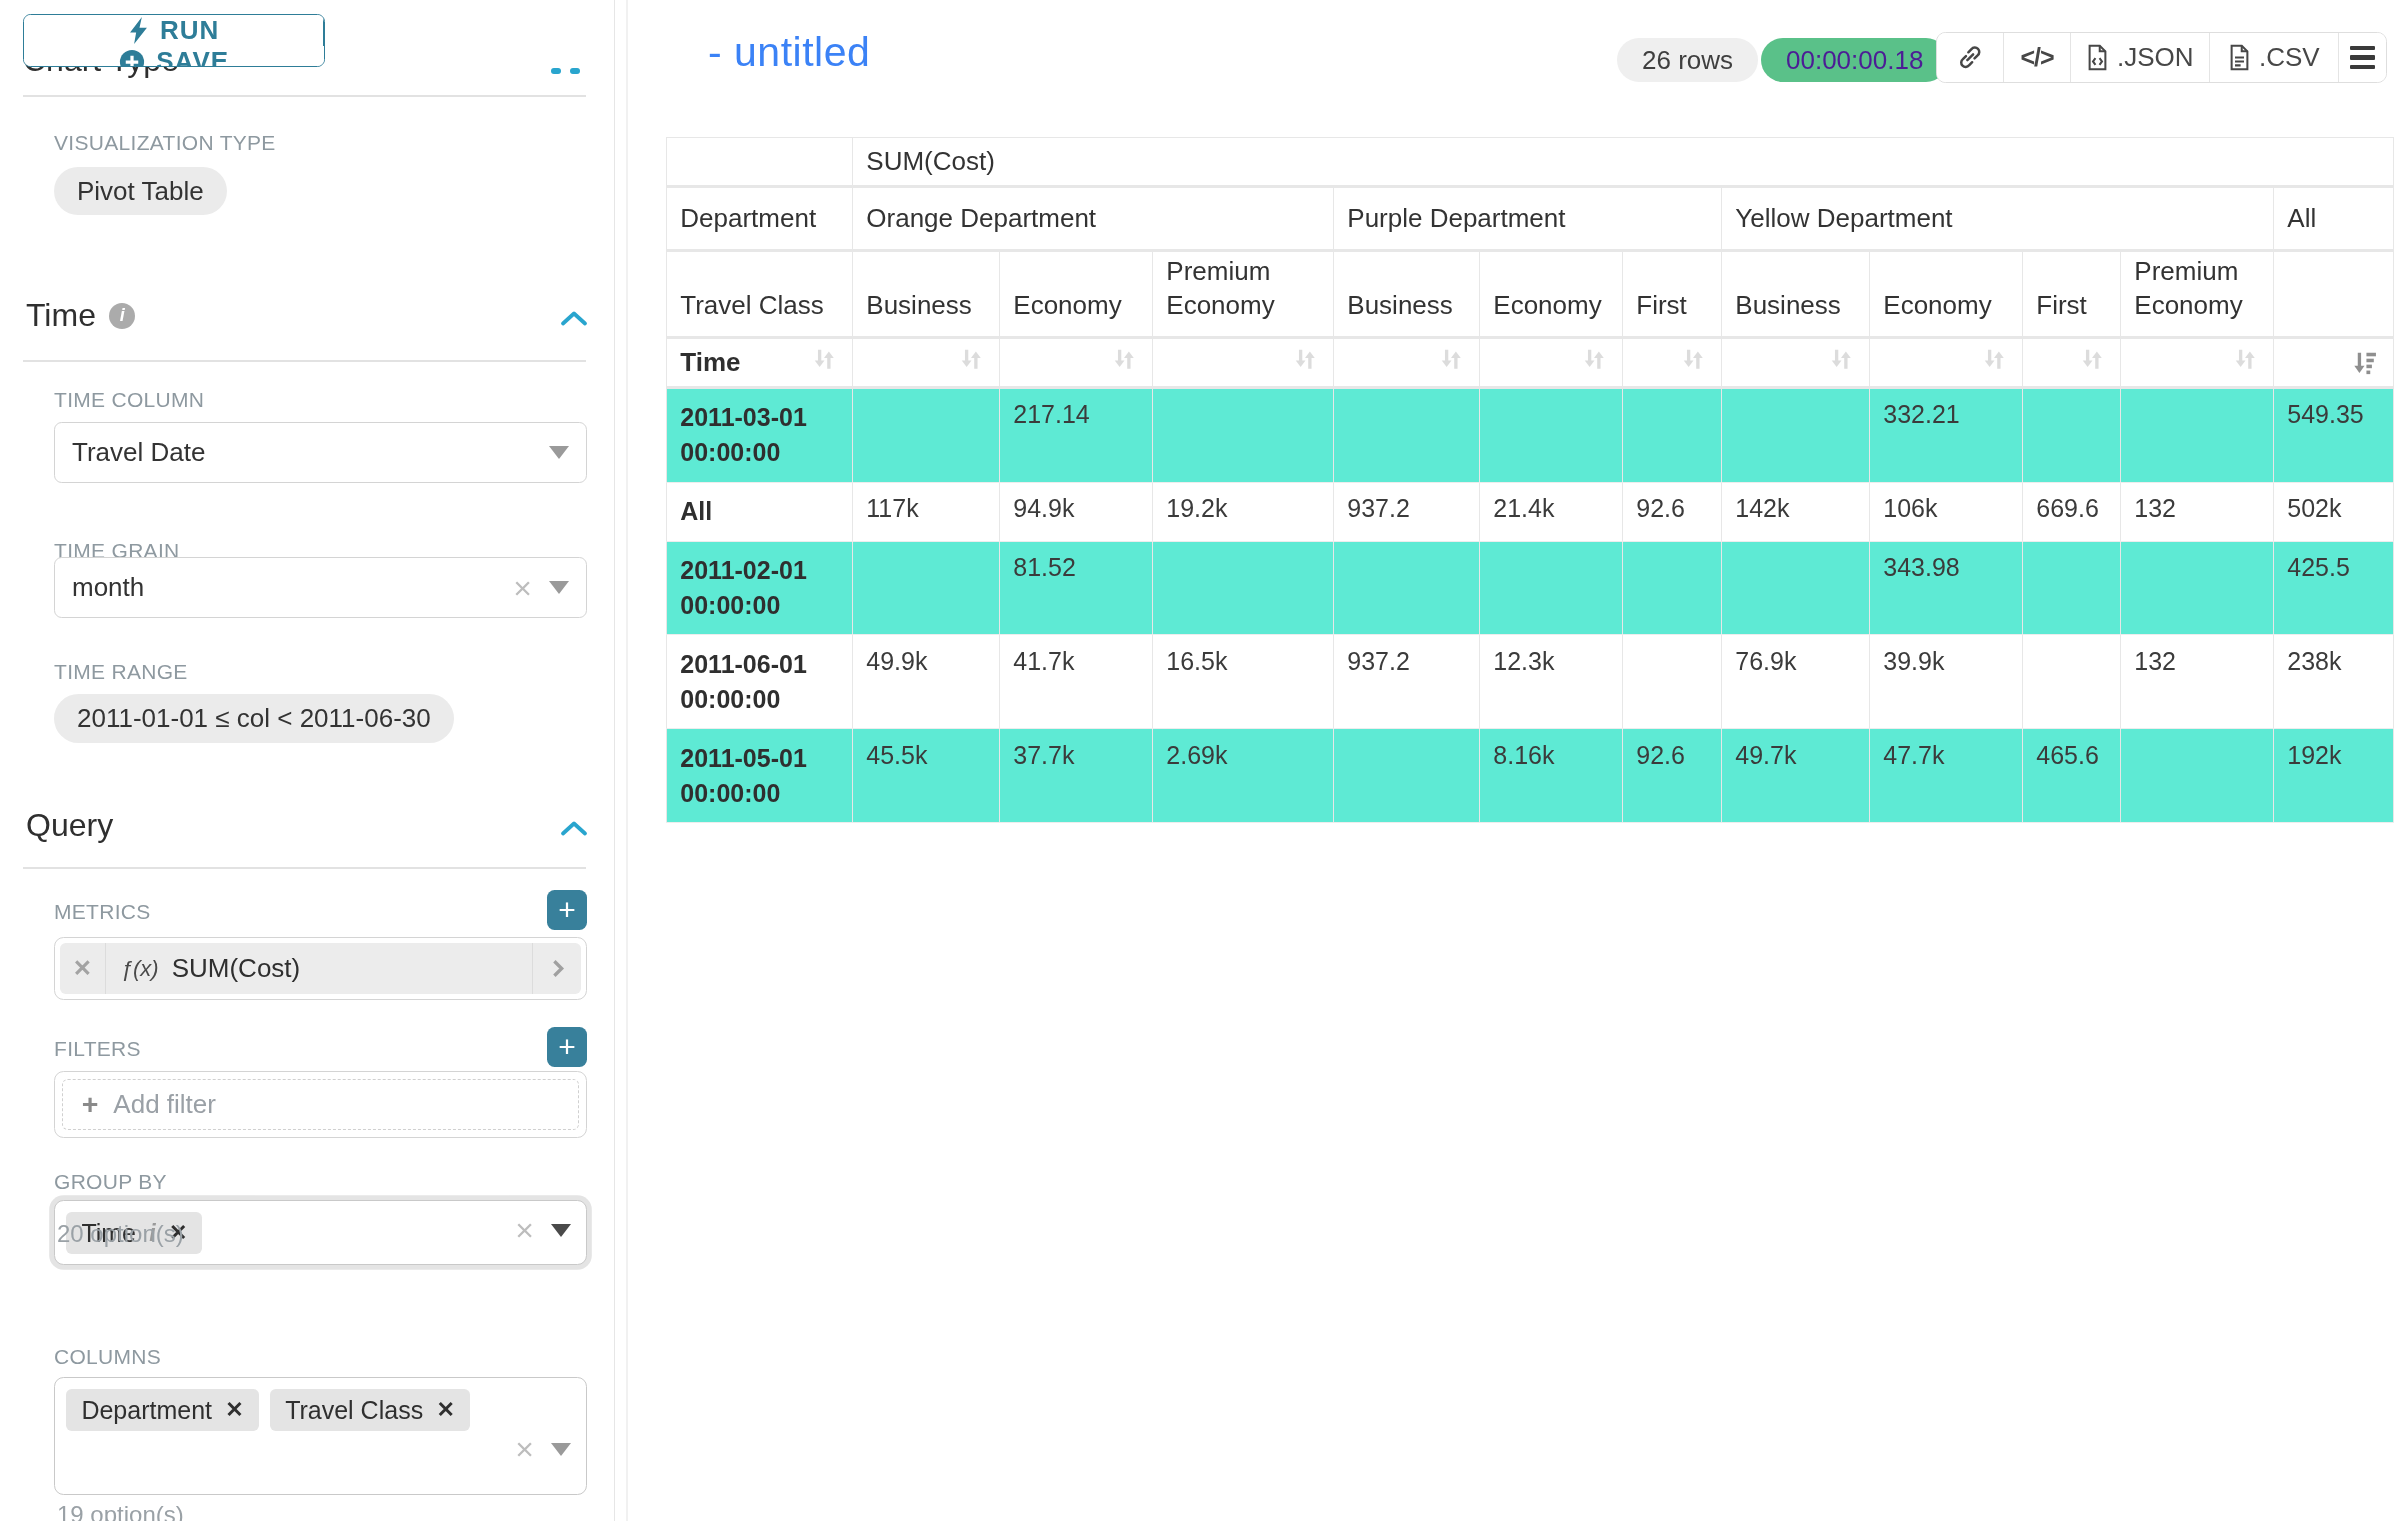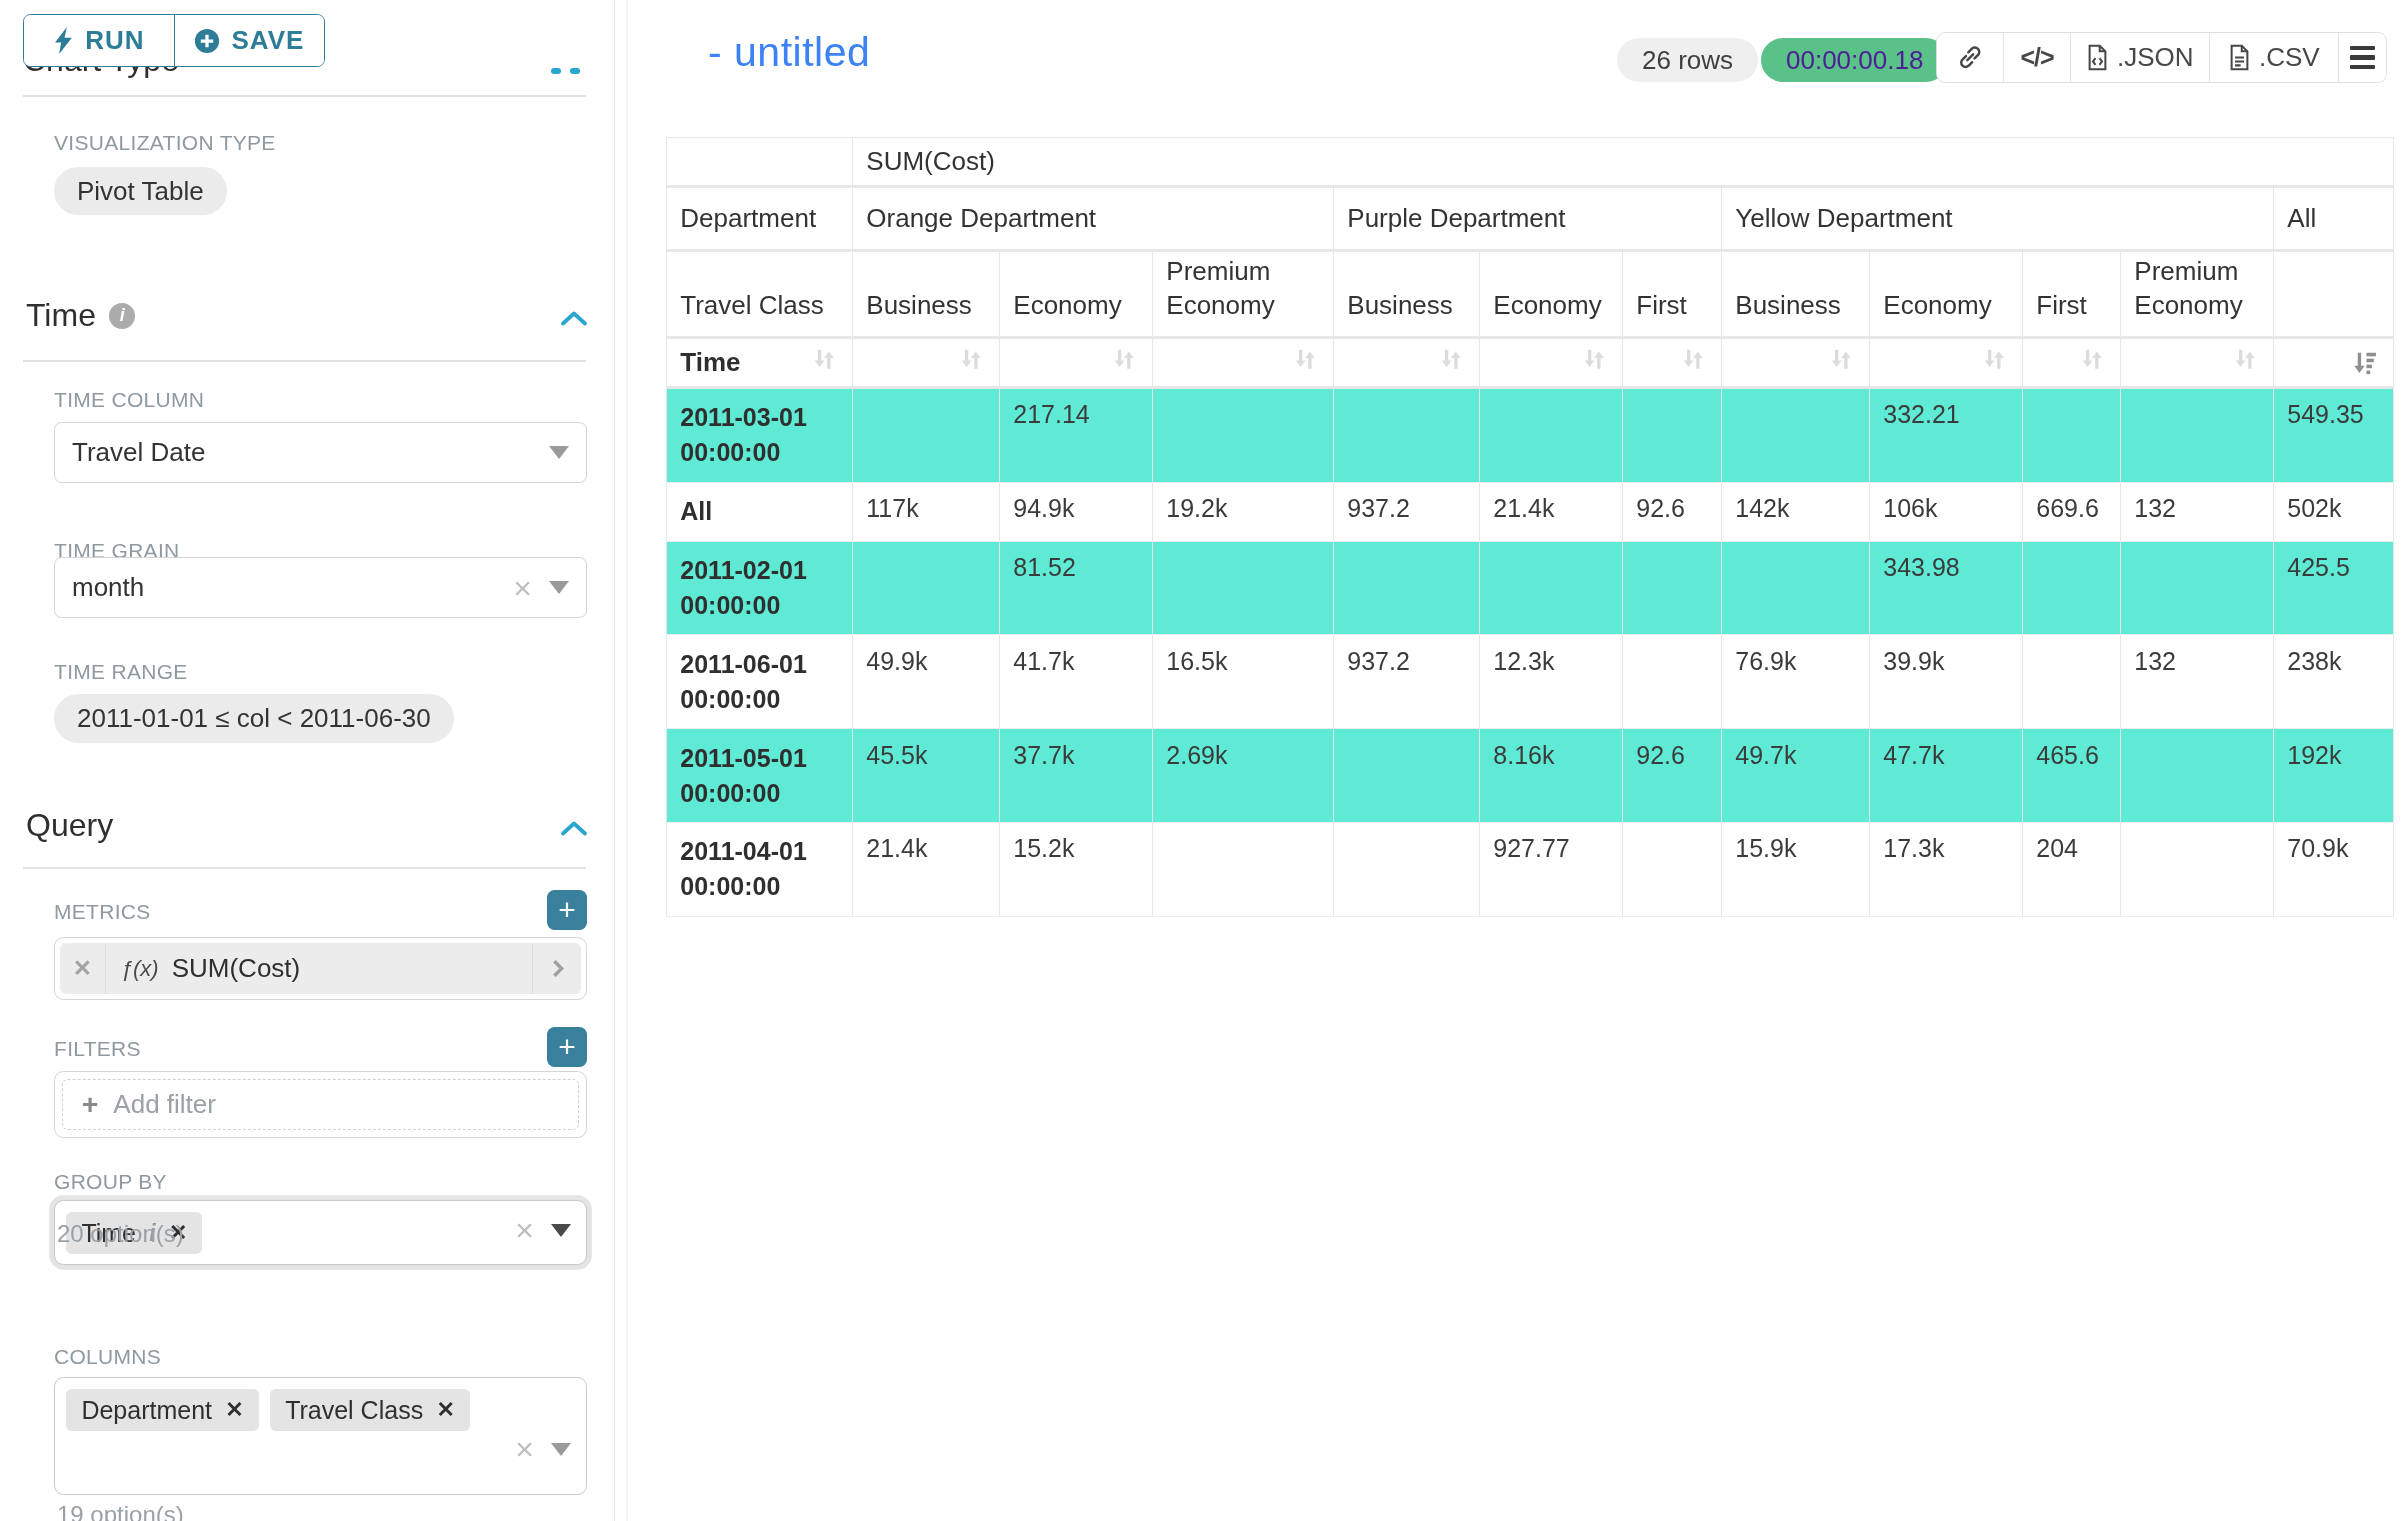--- a/index.html
+++ b/index.html
@@ -7,21 +7,21 @@
   body { font-family: "Liberation Sans", sans-serif; color:#333; }
   .app { position:relative; width:2406px; height:1522px; background:#fff; overflow:hidden; }
 
   
   .left-panel { position:absolute; left:0; top:0; width:615px; height:1522px; background:#fff; border-right:1.9px solid #e6e6e6; }
   .vline2 { position:absolute; left:626px; top:0; bottom:0; width:1.9px; background:#f1f1f1; }
 
   .chart-type-heading { position:absolute; left:23px; top:42px; font-size:32px; color:#2f2f2f; z-index:1; white-space:nowrap; }
   .dot { position:absolute; width:9.5px; height:5.7px; border-radius:2.9px; background:#29a5ce; z-index:1; }
 
-  .btn-group-run { position:absolute; left:23px; top:14.3px; width:302px; height:53px; display:flex; z-index:2; background:#fff; border:1.9px solid #2e7d98; border-radius:7.6px; overflow:hidden; }
+  .btn-group-run { position:absolute; left:23px; top:14.3px; width:302px; height:53px; display:flex; z-index:2; background:#fff; border:1.9px solid #2e7d98; border-radius:7.6px; overflow:hidden;flex-direction:column; }
   .btn-run, .btn-save { flex:1; display:flex; align-items:center; justify-content:center; gap:11.4px; background:#fff; border:none; color:#2e7d98; font-family:inherit; font-size:26px; font-weight:600; letter-spacing:1px; cursor:pointer; }
   .btn-run { border-right:1.9px solid #2e7d98; }
 
   .hr { position:absolute; left:23px; width:563px; height:1.9px; background:#e2e2e2; }
 
   .ctl-label { position:absolute; left:54px; font-size:21px; letter-spacing:0.3px; color:#8e99a0; white-space:nowrap; }
   .section-title { position:absolute; left:26px; font-size:32px; color:#2f2f2f; display:flex; align-items:center; gap:13.3px; }
   .info-circle { display:inline-flex; align-items:center; justify-content:center; width:26px; height:26px; border-radius:50%; background:#ababab; color:#fff; font-size:18px; font-weight:700; font-style:italic; }
   .collapse-chevron { position:absolute; left:559px; width:30px; height:21px; }
 
@@ -541,31 +541,17 @@
             <td>2.69k</td>
             <td></td>
             <td>8.16k</td>
             <td>92.6</td>
             <td>49.7k</td>
             <td>47.7k</td>
             <td>465.6</td>
             <td></td>
             <td>192k</td>
           </tr>
-          <tr>
-            <th>2011-04-01 00:00:00</th>
-            <td>21.4k</td>
-            <td>15.2k</td>
-            <td></td>
-            <td></td>
-            <td>927.77</td>
-            <td></td>
-            <td>15.9k</td>
-            <td>17.3k</td>
-            <td>204</td>
-            <td></td>
-            <td>70.9k</td>
-          </tr>
         </tbody>
     </table>
   </div>
 </div>
 
 
 </body></html>

